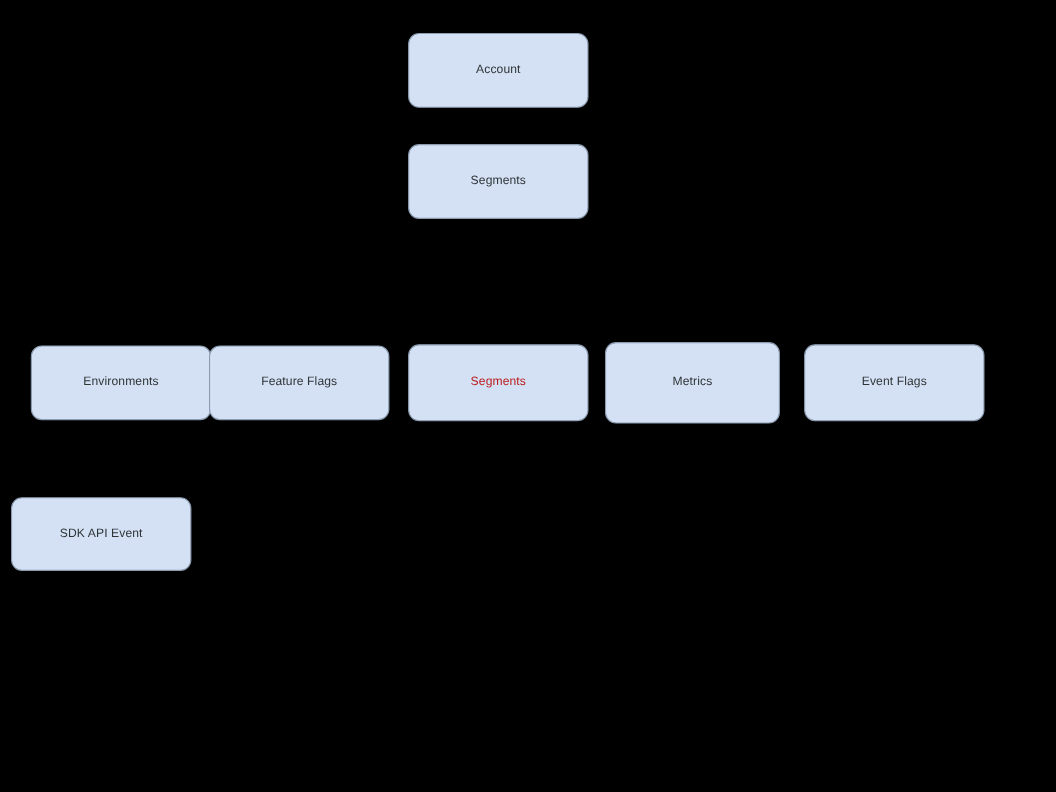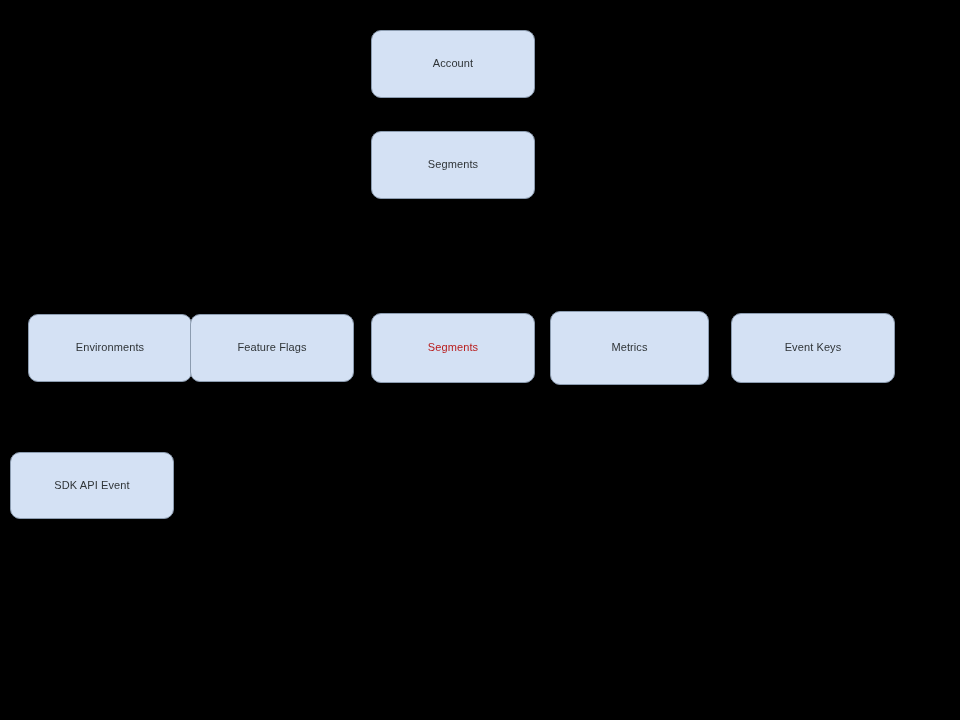--- a/index.html
+++ b/index.html
@@ -51,18 +51,18 @@
     <div class="node" style="left: 190px; top: 314px; width: 164px; height: 68px; background: rgb(212, 225, 244); border-color: rgb(140, 156, 176); color: rgb(47, 52, 55); text-align: right;">
       <span>Feature Flags</span>
     </div>
     <div class="node" style="left: 371px; top: 313px; width: 164px; height: 70px; background: rgb(212, 225, 244); border-color: rgb(140, 156, 176); color: #b91c1c;">
       <span>Segments</span>
     </div>
     <div class="node" style="left: 550px; top: 311px; width: 159px; height: 74px; background: rgb(212, 225, 244); border-color: rgb(140, 156, 176); color: rgb(47, 52, 55);">
       <span>Metrics</span>
     </div>
     <div class="node" style="left: 731px; top: 313px; width: 164px; height: 70px; background: rgb(212, 225, 244); border-color: rgb(140, 156, 176); color: rgb(47, 52, 55);">
-      <span>Event Keys</span>
+      <span>Event Flags</span>
     </div>
     <div class="node" style="left: 10px; top: 452px; width: 164px; height: 67px; background: rgb(212, 225, 244); border-color: rgb(140, 156, 176); color: rgb(47, 52, 55);">
       <span>SDK API Event</span>
     </div>
   </div>
 
 </body></html>

